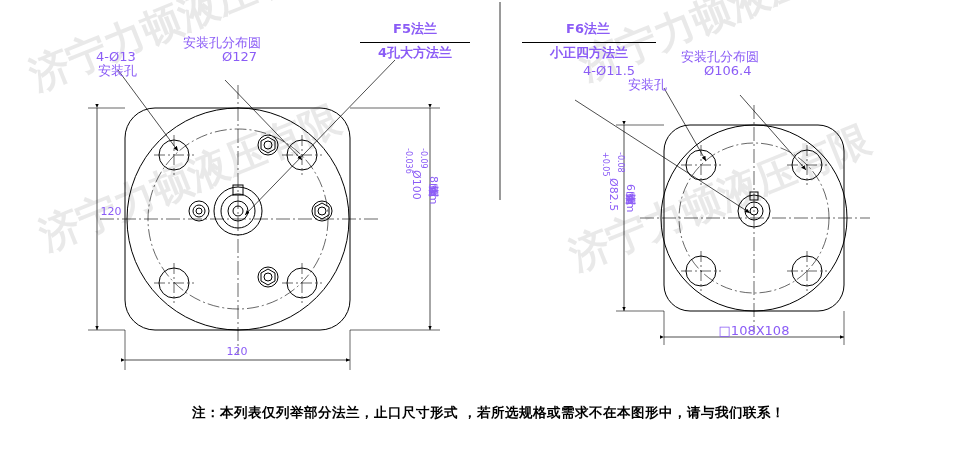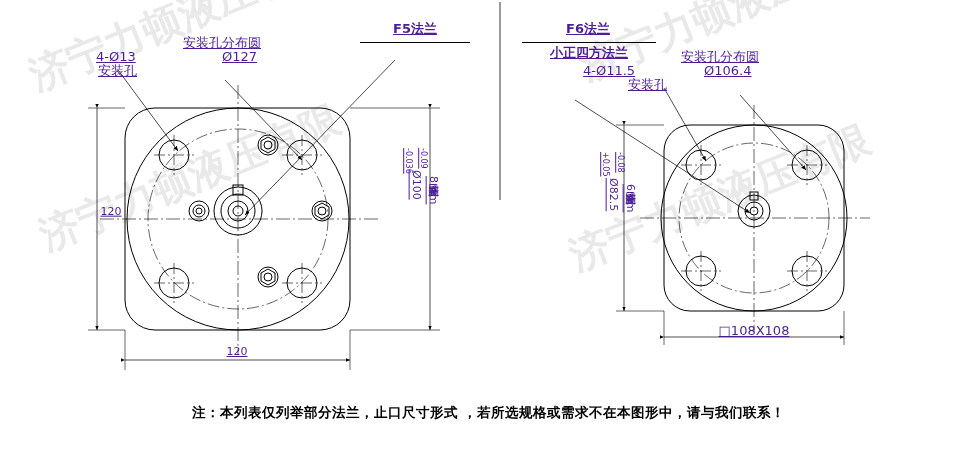--- a/index.html
+++ b/index.html
@@ -6,21 +6,21 @@
   body{
     width:977px;height:456px;
     background:#ffffff;
     font-family:"DejaVu Sans","Liberation Sans",sans-serif;
     color:#000;
     overflow:hidden;
     position:relative;
   }
   #stage{position:absolute;left:0;top:0;width:977px;height:456px;}
   .svgwrap{position:absolute;left:0;top:0;width:977px;height:456px;}
-  .lbl{position:absolute;white-space:nowrap;font-size:11px;line-height:1.15;color:#4c1d95;text-decoration:underline;}
+  .lbl{position:absolute;white-space:nowrap;font-size:11px;line-height:1.15;color:#8b5cf6;}
   .lbl.small{font-size:13px;}
   .lbl.tiny{font-size:8px;}
   .center{text-align:center;}
   .vertmix{
     writing-mode:vertical-rl;
     text-orientation:mixed;
   }
   .title{font-size:13px;font-weight:bold;}
   .titleline{position:absolute;background:#000;height:1px;}
   .note{
@@ -174,20 +174,21 @@
     <line x1="624" y1="125" x2="624" y2="311" stroke="#000" stroke-width="0.7" marker-start="url(#arrS)" marker-end="url(#arrS)"></line>
 
     <line x1="664" y1="311" x2="664" y2="345" stroke="#000" stroke-width="0.6"></line>
     <line x1="844" y1="311" x2="844" y2="345" stroke="#000" stroke-width="0.6"></line>
     <line x1="664" y1="337" x2="844" y2="337" stroke="#000" stroke-width="0.7" marker-start="url(#arrS)" marker-end="url(#arrS)"></line>
   </svg>
   </div>
 
   <div class="lbl title center" style="left:360px;top:22px;width:110px;">F5法兰</div>
   <div class="titleline" style="left:360px;top:42px;width:110px;"></div>
+  <div class="lbl title center" style="left:348px;top:46px;width:134px;">4孔大方法兰</div>
 
   <div class="lbl title center" style="left:533px;top:22px;width:110px;">F6法兰</div>
   <div class="titleline" style="left:522px;top:42px;width:134px;"></div>
   <div class="lbl title center" style="left:522px;top:46px;width:134px;">小正四方法兰</div>
 
   <div class="lbl small" style="left:96px;top:50px;">4-Ø13</div>
   <div class="lbl small" style="left:98px;top:64px;">安装孔</div>
 
   <div class="lbl small" style="left:183px;top:36px;">安装孔分布圆</div>
   <div class="lbl small" style="left:222px;top:50px;">Ø127</div>

